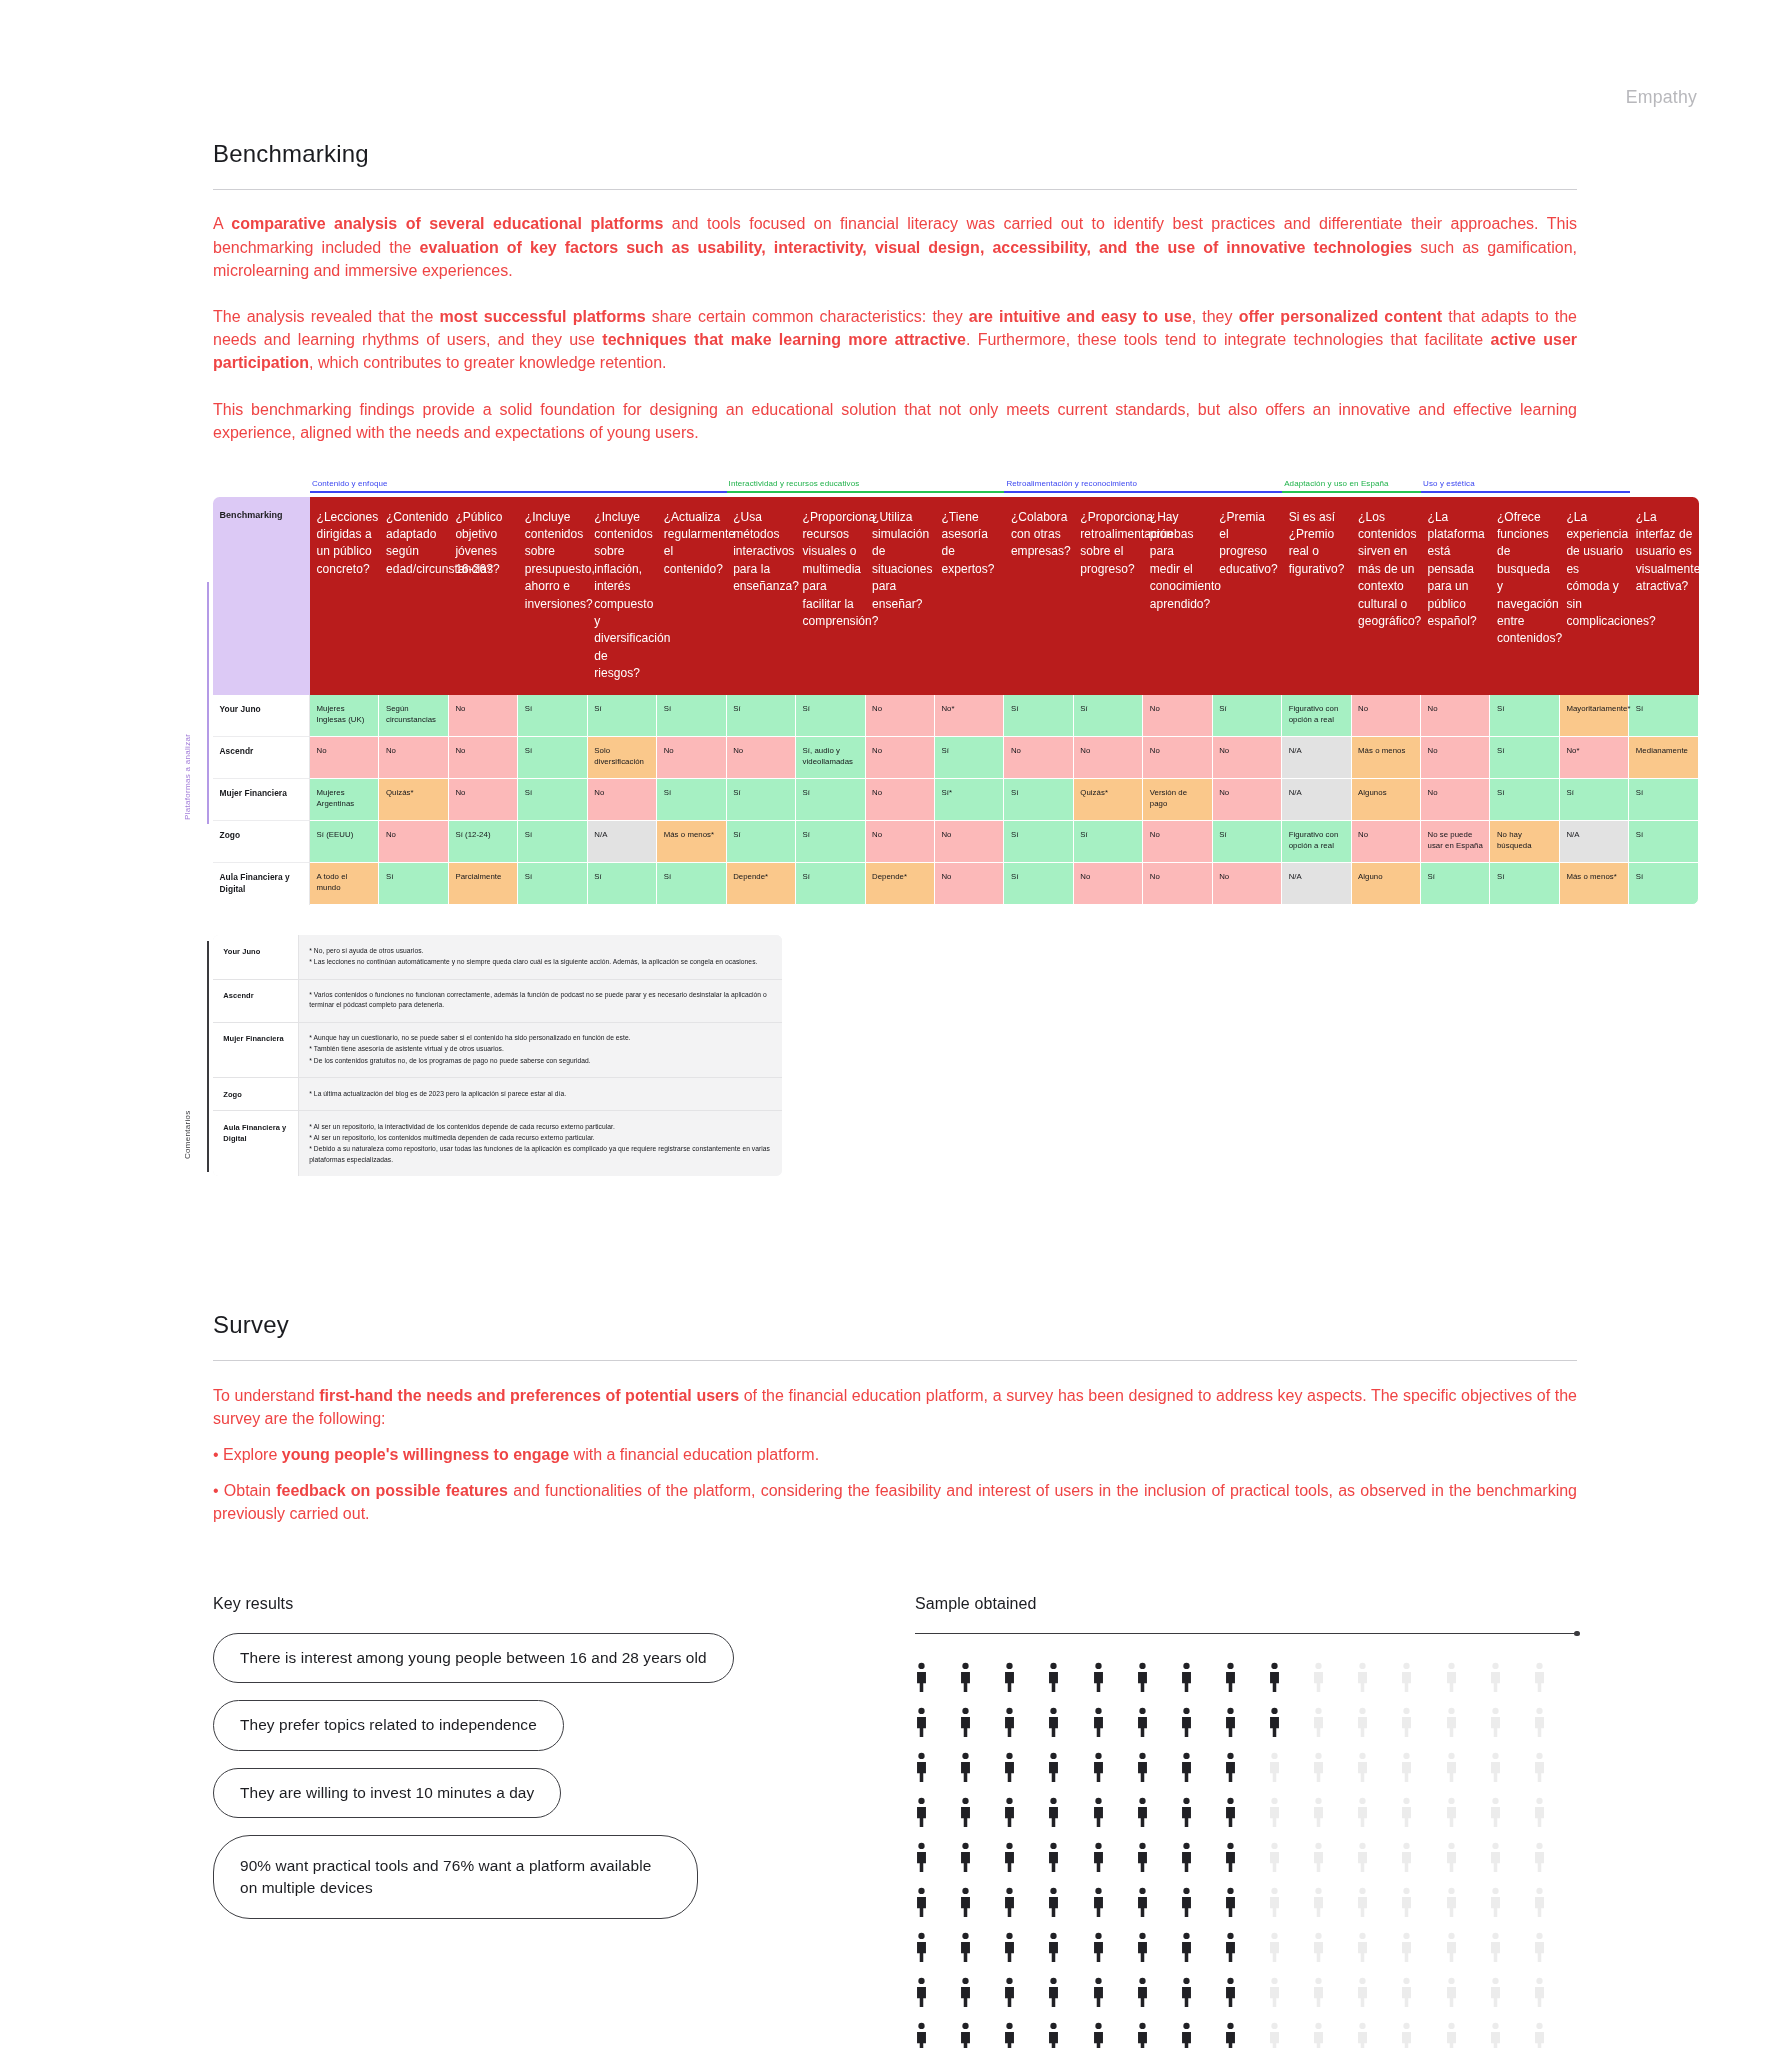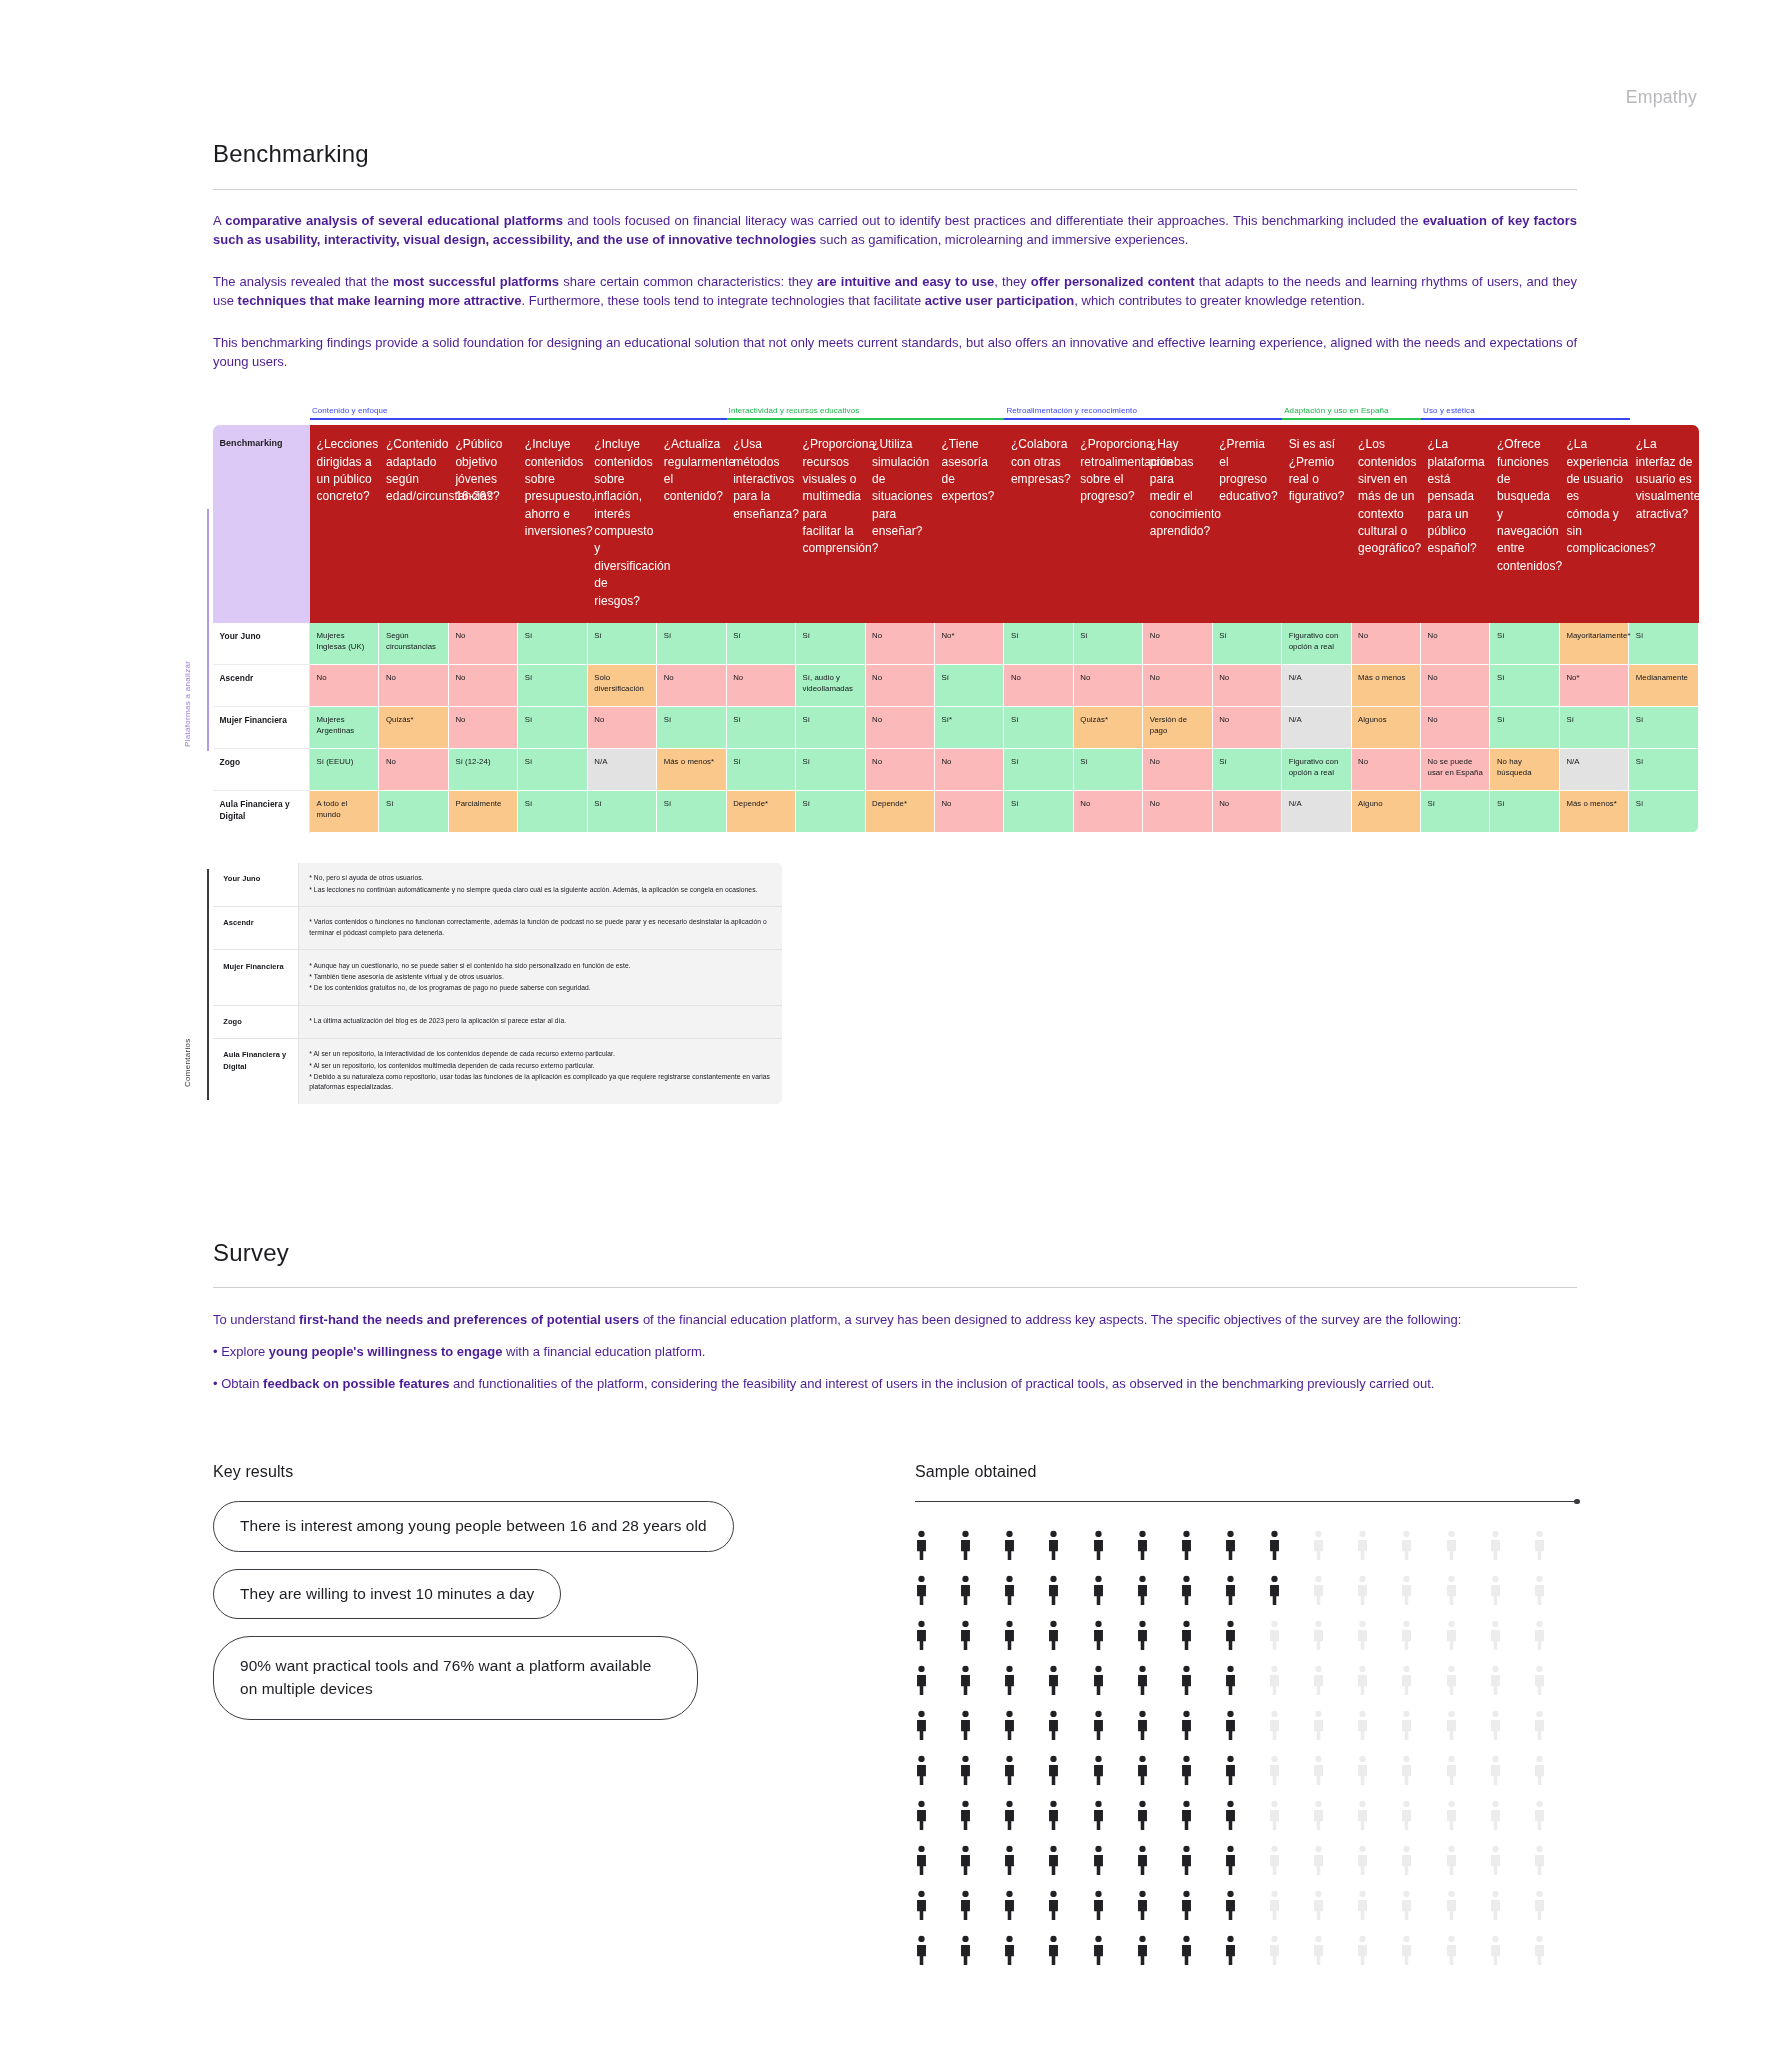--- a/index.html
+++ b/index.html
@@ -26,24 +26,24 @@
   .sec { padding: 0 213px 0 213px; }
   .sec-title {
     font-size: 24px;
     font-weight: 400;
     color: #1b1c20;
     letter-spacing: 0.2px;
   }
   .rule { height: 0.9px; background: #cfcfd3; margin-top: 20.5px; }
 
   .para {
-    font-size: 13px;
+    font-size: 16px;
     line-height: 1.45;
     text-align: justify;
-    color: #4c1d95;
+    color: #ef4444;
     margin-top: 23px;
     letter-spacing: 0;
   }
   .para b { font-weight: 700; }
   .bullet { margin-top: 13px; }
 
   
   .matrix-wrap {
     position: relative;
     margin: 35px 0 0 0;
@@ -478,20 +478,21 @@
         <p class="para bullet"><span>• Explore </span><b>young people's willingness to engage</b><span> with a financial education platform.</span></p>
         <p class="para bullet"><span>• Obtain </span><b>feedback on possible features</b><span> and functionalities of the platform, considering the feasibility and interest of users in the inclusion of practical tools, as observed in the benchmarking previously carried out.</span></p>
       </div>
   </div>
 
   <div class="results-grid">
     <div class="col-left">
       <div class="sub-title">Key results</div>
       <div id="pills">
           <div><div class="pill">There is interest among young people between 16 and 28 years old</div></div>
+          <div><div class="pill">They prefer topics related to independence</div></div>
           <div><div class="pill">They are willing to invest 10 minutes a day</div></div>
           <div><div class="pill tall" style="max-width: 485px;">90% want practical tools and 76% want a platform available on multiple devices</div></div>
         </div>
     </div>
     <div class="col-right">
       <div class="sub-title">Sample obtained</div>
       <div class="axis"></div>
       <div class="picto" id="picto">
           <div class="person">
             <svg width="13" height="32" viewBox="0 0 14 34" xmlns="http://www.w3.org/2000/svg">

